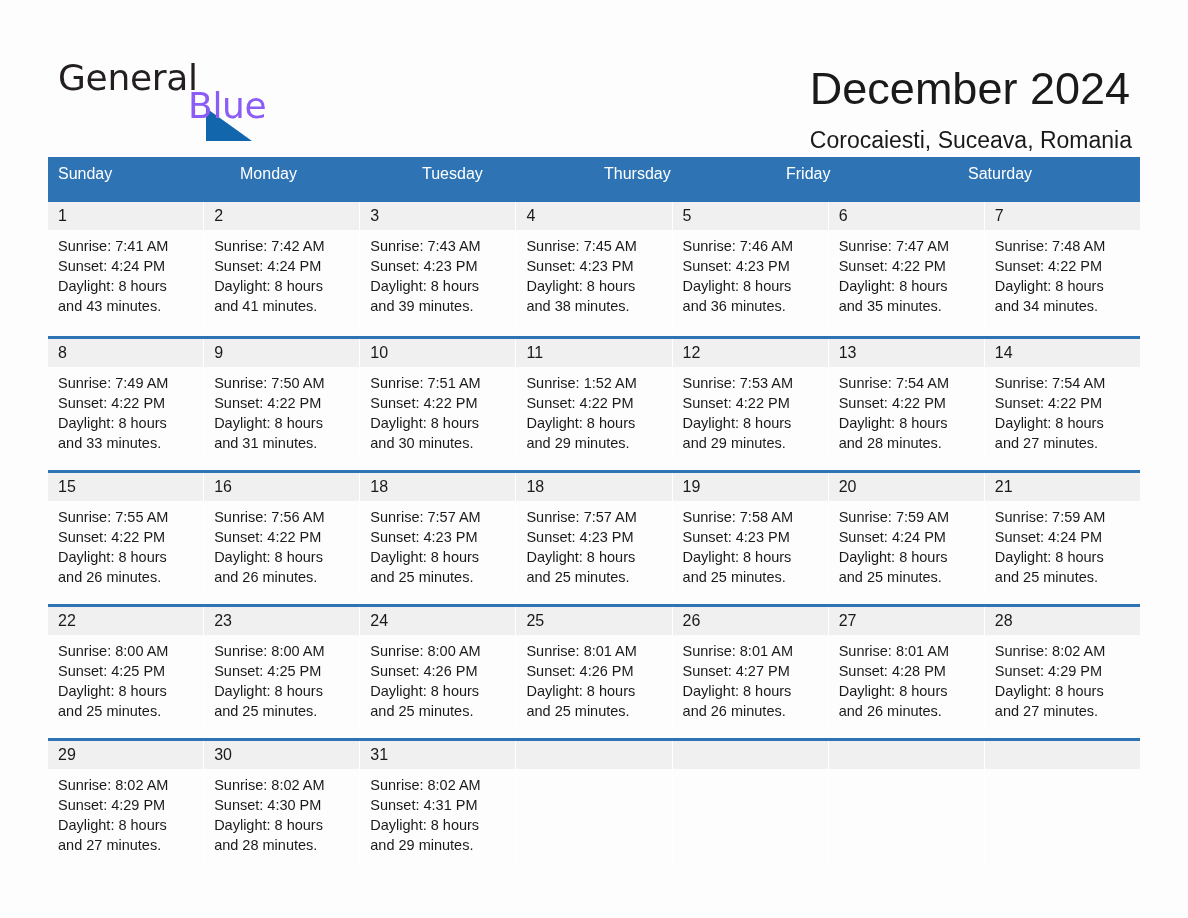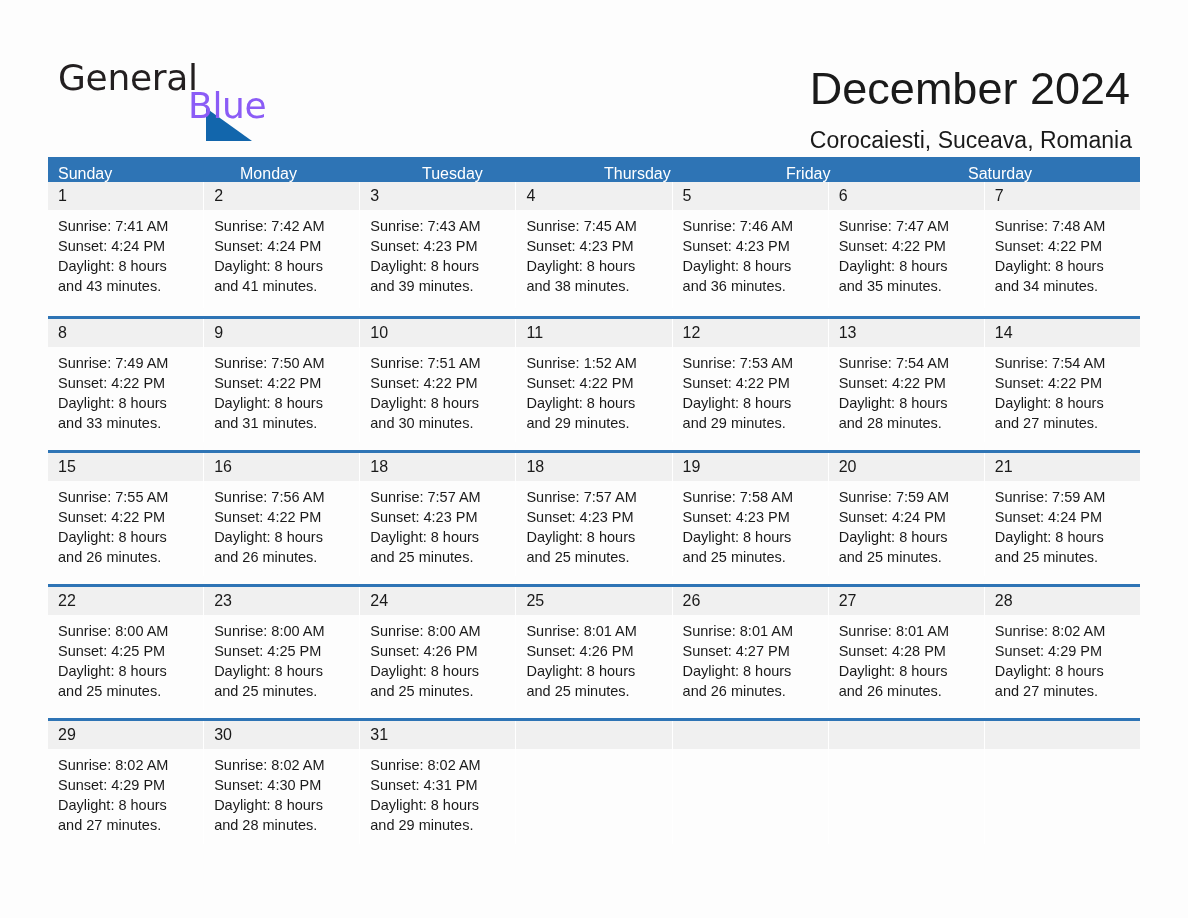--- a/index.html
+++ b/index.html
@@ -87,21 +87,21 @@
   
   .calendar {
     position: absolute;
     left: 48px;
     top: 157px;
     width: 1092px;
   }
   .dow-row {
     display: flex;
     background: #2e74b5;
-    height: 25px;
+    height: 45px;
   }
   .dow-cell {
     flex: 1 1 0;
     color: #ffffff;
     font-size: 16px;
     line-height: 33px;
     padding-left: 10px;
     white-space: nowrap;
     overflow: hidden;
   }

